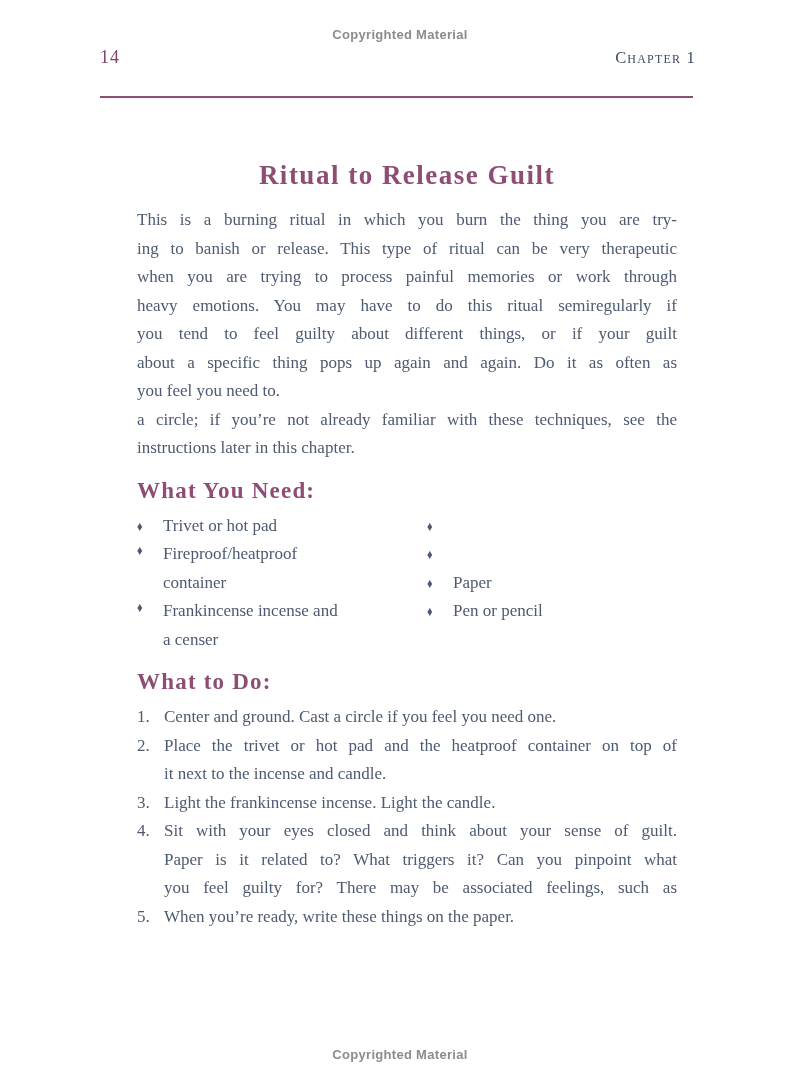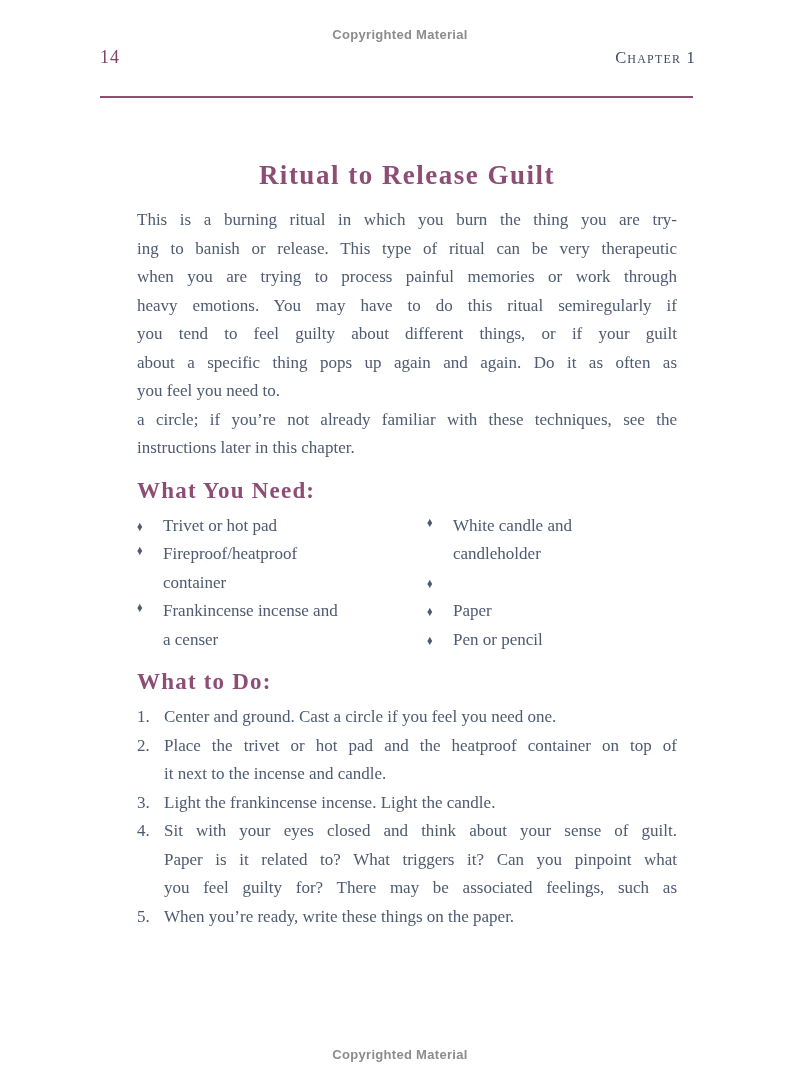--- a/index.html
+++ b/index.html
@@ -139,24 +139,20 @@
             <span class="bullet-glyph">♦</span>
             <div class="bullet-lines">
               <div class="lline">Frankincense incense and</div>
               <div class="lline">a censer</div>
             </div>
           </div>
         </div>
         <div class="need-col-right">
           <div class="bullet-item">
             <span class="bullet-glyph">♦</span>
-            <div class="bullet-lines">
-              <div class="lline">White candle and</div>
-              <div class="lline">candleholder</div>
-            </div>
           </div>
           <div class="bullet-item">
             <span class="bullet-glyph">♦</span>
           </div>
           <div class="bullet-item">
             <span class="bullet-glyph">♦</span>
             <div class="bullet-lines">
               <div class="lline">Paper</div>
             </div>
           </div>

